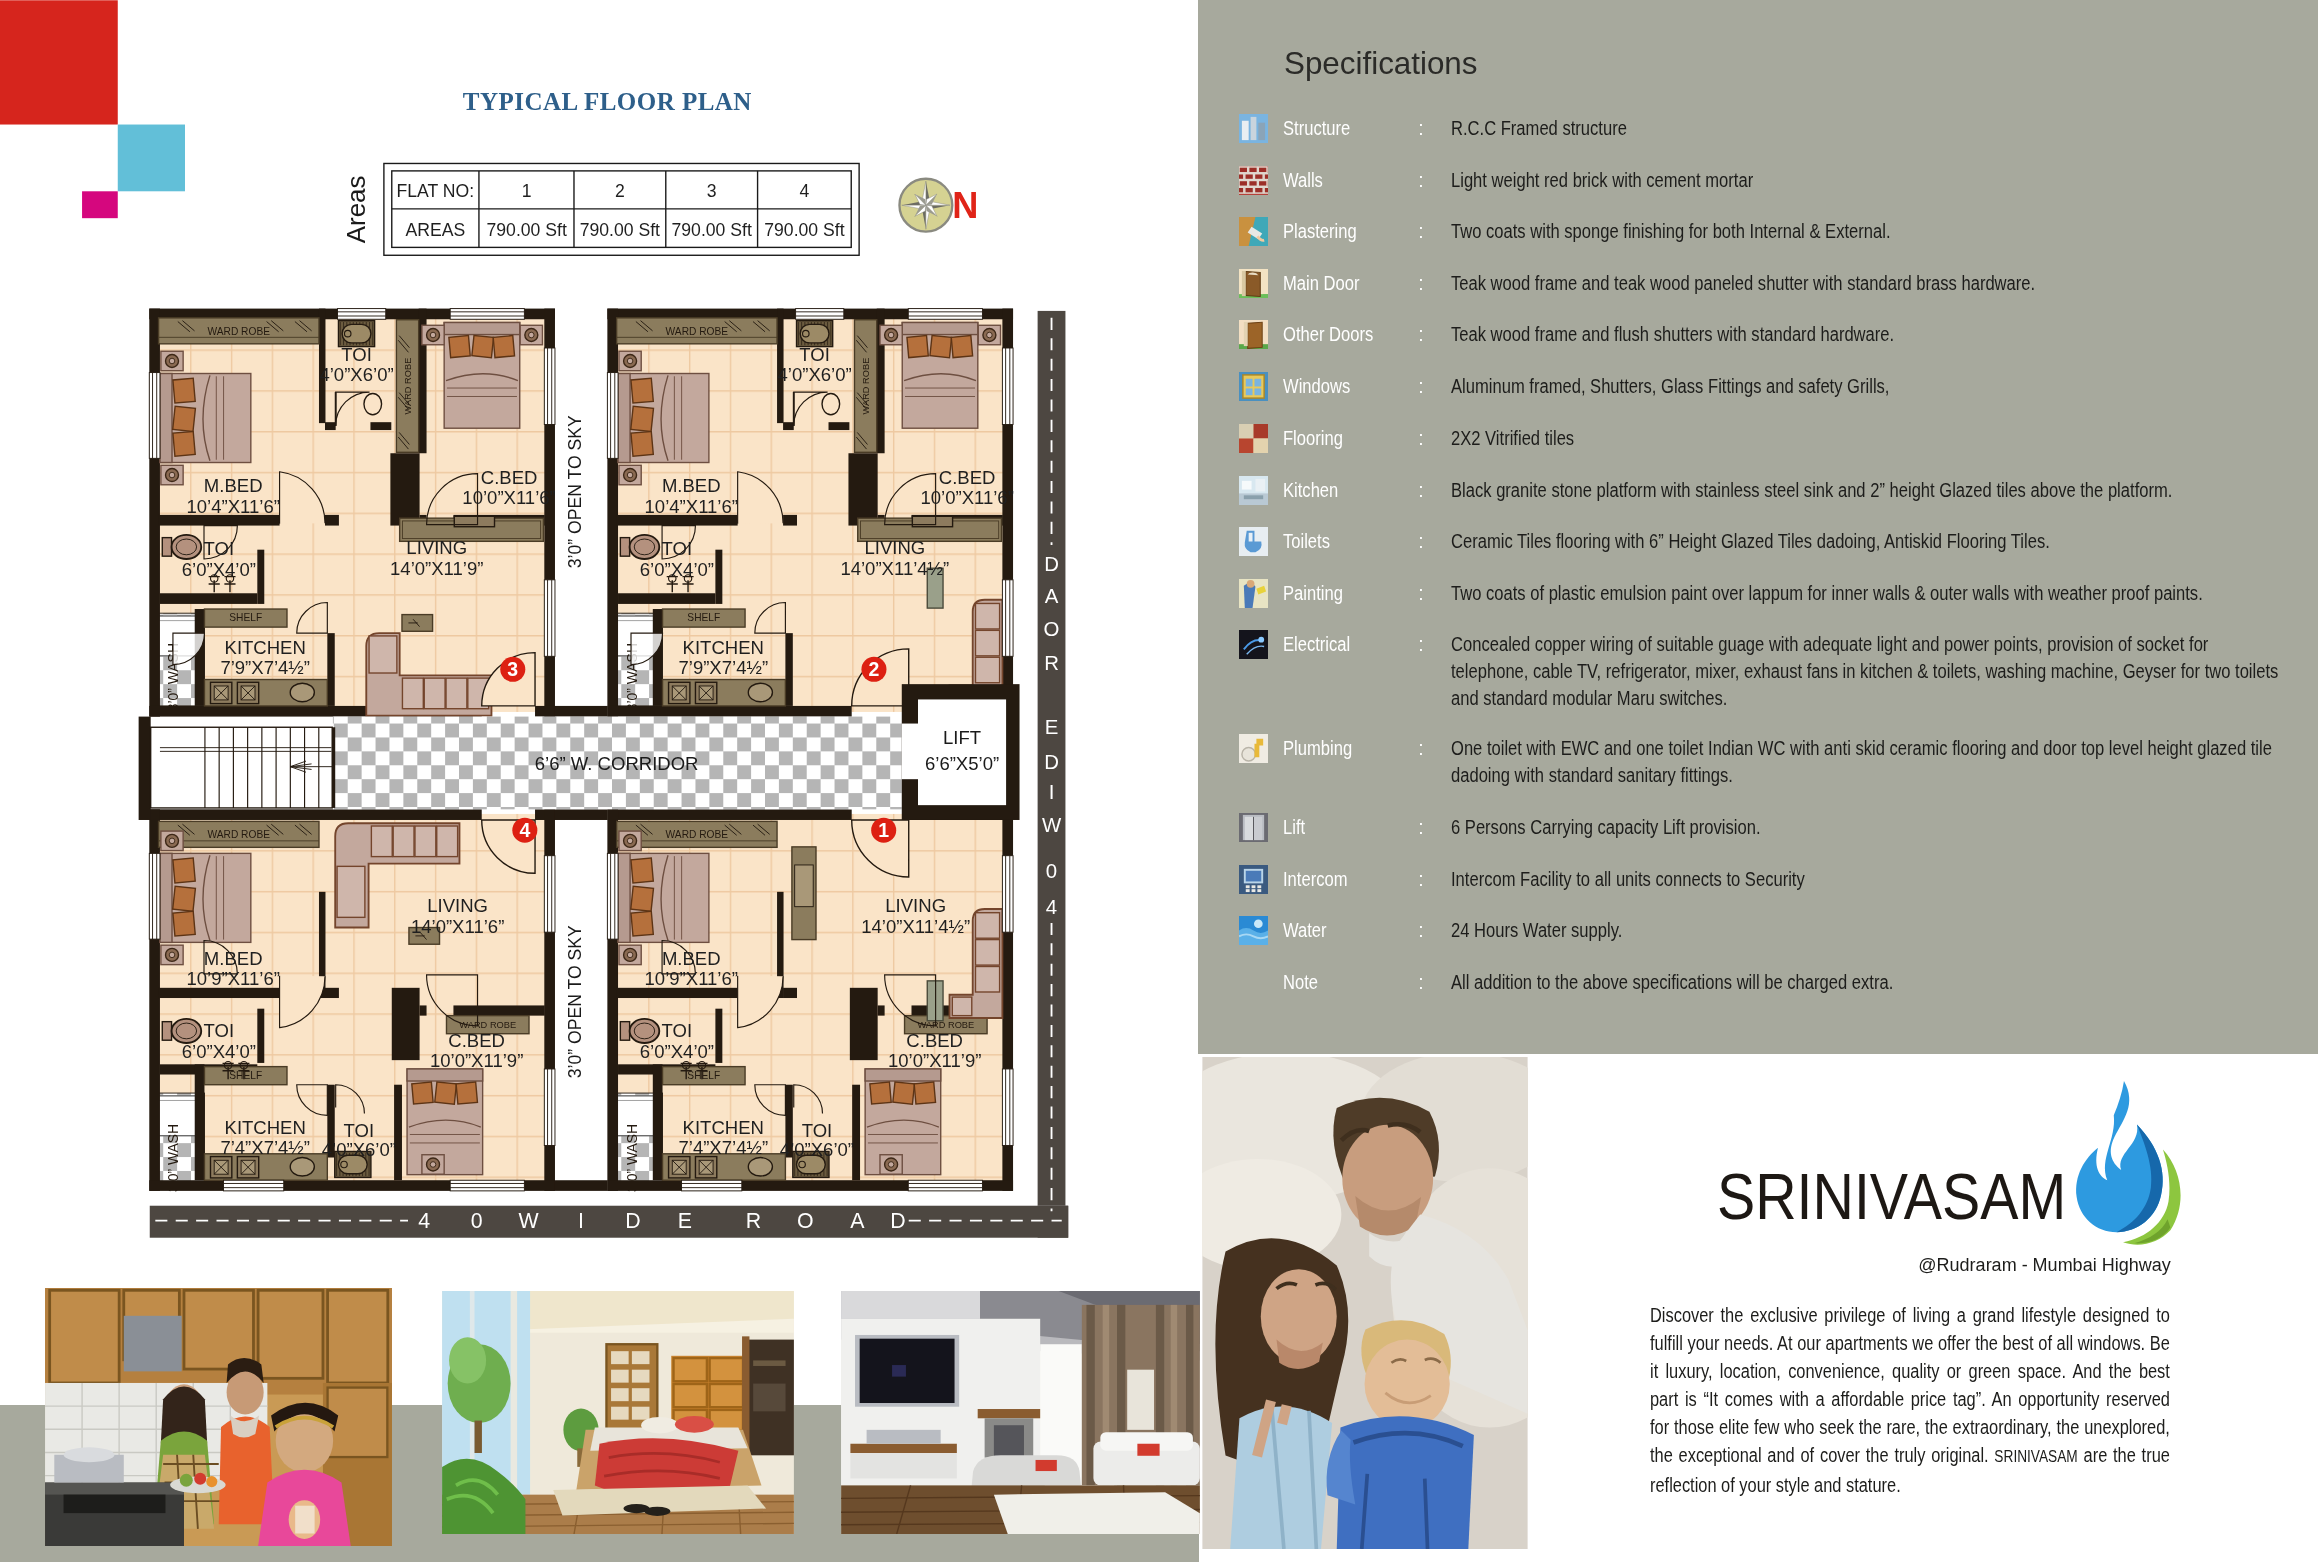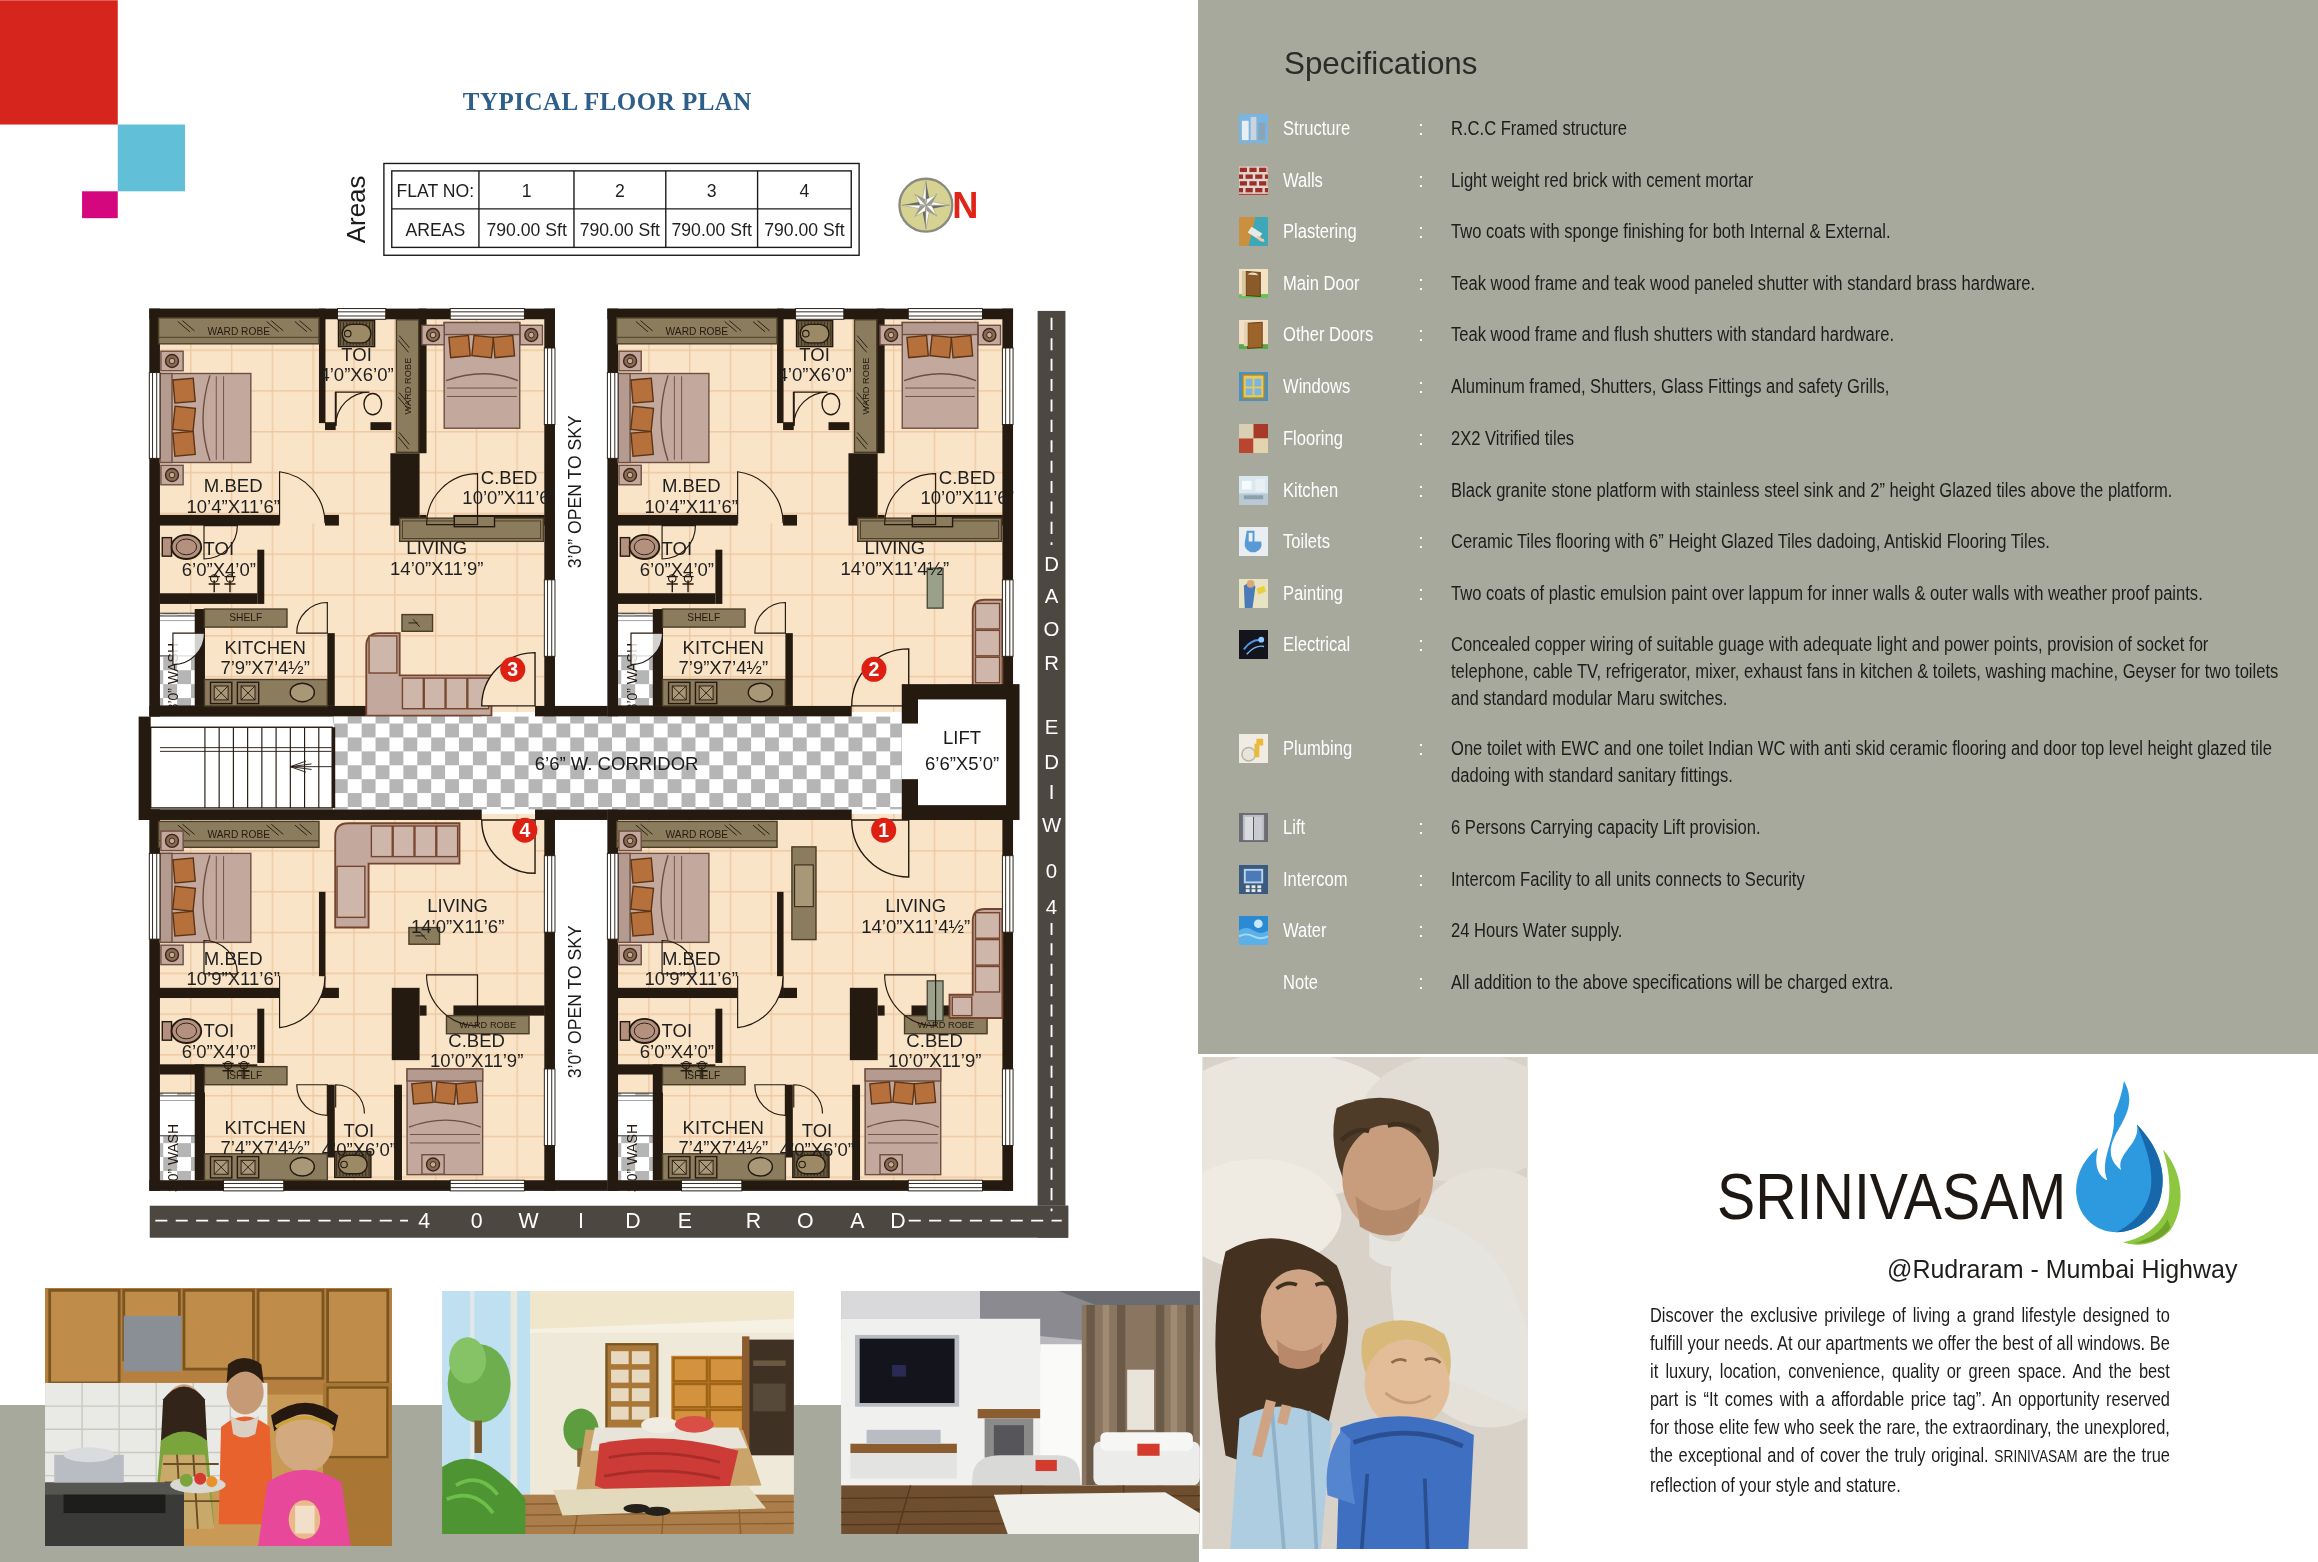--- a/index.html
+++ b/index.html
@@ -1340,15 +1340,15 @@
   </svg>
 <svg viewBox="0 0 250 360" style="position:absolute;left:2072px;top:1080px;width:116px;height:167px">
 
 <path d="M196 150 C238 196 248 268 212 324 C186 352 146 362 110 350 C162 340 200 306 208 262 C214 222 206 182 196 150 Z" fill="#8dc63f"></path>
 <path d="M212 318 C196 342 168 354 134 352 C168 342 194 326 206 300 Z" fill="#6fa32c"></path>
 
 <path d="M112 2 C140 52 110 86 92 122 C76 154 84 178 106 194 C94 158 148 140 140 96 C186 144 204 196 192 248 C182 296 142 328 96 328 C52 328 16 296 10 252 C4 206 28 168 56 146 C46 186 58 208 76 216 C58 170 96 128 90 76 C100 52 108 28 112 2 Z" fill="#2d9ae0"></path>
 <path d="M140 96 C186 144 204 196 192 248 C182 296 142 328 96 328 C136 308 164 276 170 232 C176 186 156 136 140 96 Z" fill="#1668ab"></path>
 </svg>
 
-<div style="position:absolute;left:1887px;top:1255px;width:315px;text-align:center;font-size:25px;color:#1d1d1b;white-space:nowrap">@Rudraram - Mumbai Highway</div>
+<div style="position:absolute;left:1887px;top:1255px;width:315px;text-align:center;font-size:18px;color:#1d1d1b;white-space:nowrap">@Rudraram - Mumbai Highway</div>
 
 <div style="position:absolute;left:1650px;top:1301px;width:634px;font-size:20px;line-height:28px;transform:scaleX(0.82);transform-origin:left top;text-align:justify;text-align-last:left;color:#1d1d1b">Discover the exclusive privilege of living a grand lifestyle designed to fulfill your needs. At our apartments we offer the best of all windows. Be it luxury, location, convenience, quality or green space. And the best part is “It comes with a affordable price tag”. An opportunity reserved for those elite few who seek the rare, the extraordinary, the unexplored, the exceptional and of cover the truly original. <span style="font-size:16.7px">SRINIVASAM</span> are the true reflection of your style and stature.</div>
 
 </body></html>

